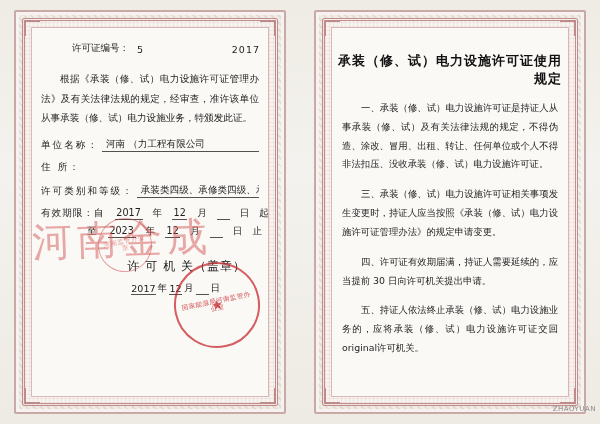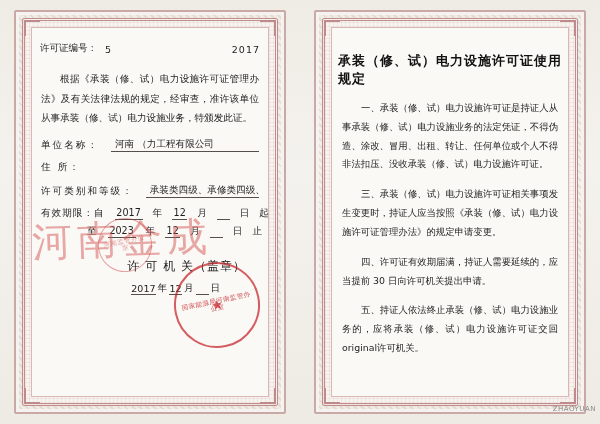--- a/index.html
+++ b/index.html
@@ -67,20 +67,21 @@
   }
 
   
   .lic-no-row {
     display: flex;
     align-items: flex-end;
     font-size: 9.5px;
     gap: 8px;
     margin-top: 8px;
     padding: 0 2px;
+    margin-left: 32px;
   }
   .lic-no-label { white-space: nowrap; }
   .lic-no-val { letter-spacing: 1px; }
   .lic-no-gap { flex: 1 1 auto; }
   .lic-no-year { letter-spacing: 1px; }
 
   .body-para {
     font-size: 9.6px;
     line-height: 2.05;
     text-align: justify;
@@ -89,21 +90,21 @@
     text-indent: 19px;
     font-family: Liberation Serif, serif;
   }
 
   .field {
     display: flex;
     align-items: flex-end;
     font-size: 9.6px;
     margin-top: 9px;
     padding: 0 3px;
-    gap: 12px;
+    gap: 3px;
   }
   .field .lbl {
     white-space: nowrap;
     letter-spacing: 2px;
   }
   .field .val {
     flex: 1 1 auto;
     border-bottom: 1px solid #55504c;
     padding: 0 2px 1px 4px;
     min-height: 13px;
@@ -189,21 +190,21 @@
     font-size: 40px;
     color: rgba(210,86,84,0.50);
     letter-spacing: 5px;
     white-space: nowrap;
     transform: rotate(-2deg);
     pointer-events: none;
   }
 
   
   .rule-title {
-    text-align: left;
+    text-align: right;
     font-size: 13px;
     font-weight: bold;
     letter-spacing: 1px;
     margin-top: 18px;
     color: #111;
   }
   .rule-item {
     font-size: 9.4px;
     line-height: 2.0;
     text-align: justify;
@@ -312,21 +313,21 @@
     <div class="frame-outer"></div>
     <div class="frame-mid"></div>
     <div class="frame-inner"></div>
     <div class="corner tl"></div>
     <div class="corner tr"></div>
     <div class="corner bl"></div>
     <div class="corner br"></div>
 
     <div class="content">
       <div class="rule-title">承装（修、试）电力设施许可证使用规定</div>
-      <div class="rule-item">一、承装（修、试）电力设施许可证是持证人从事承装（修、试）电力设施业务的法定凭证，不得伪造、涂改、冒用、出租、转让、任何单位或个人不得非法扣压、没收承装（修、试）电力设施许可证。</div>
+      <div class="rule-item">一、承装（修、试）电力设施许可证是持证人从事承装（修、试）及有关法律法规的规定，不得伪造、涂改、冒用、出租、转让、任何单位或个人不得非法扣压、没收承装（修、试）电力设施许可证。</div>
       <div class="rule-item">三、承装（修、试）电力设施许可证相关事项发生变更时，持证人应当按照《承装（修、试）电力设施许可证管理办法》的规定申请变更。</div>
       <div class="rule-item">四、许可证有效期届满，持证人需要延续的，应当提前 30 日向许可机关提出申请。</div>
       <div class="rule-item">五、持证人依法终止承装（修、试）电力设施业务的，应将承装（修、试）电力设施许可证交回original许可机关。</div>
     </div>
   </div>
 
   <div class="footer-credit">ZHAOYUAN</div>
 </div>
 
 </body></html>

